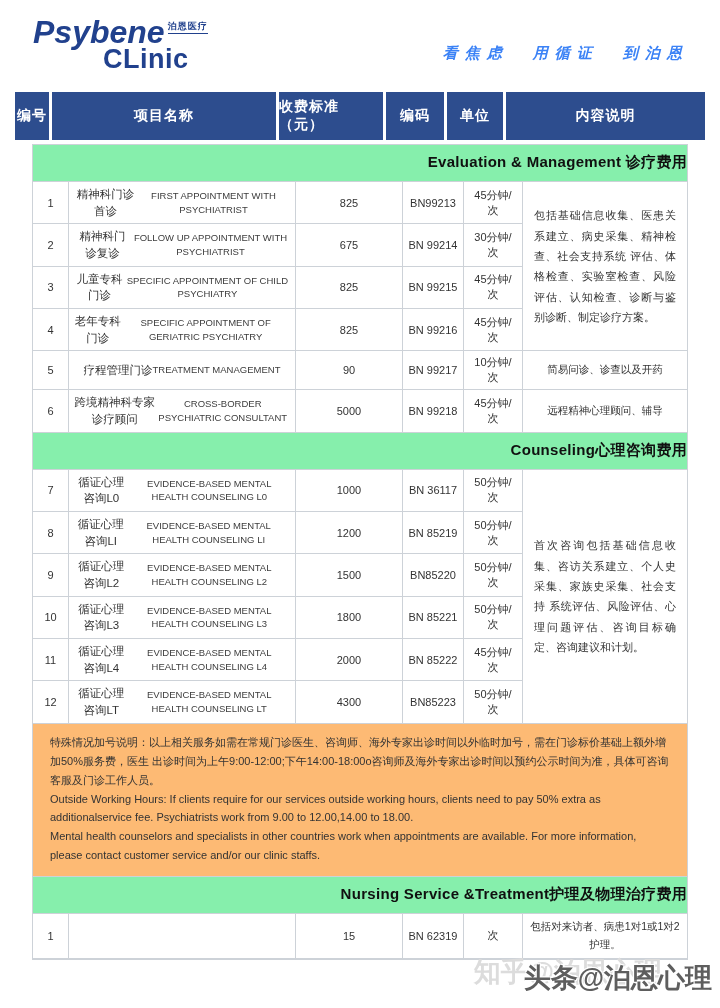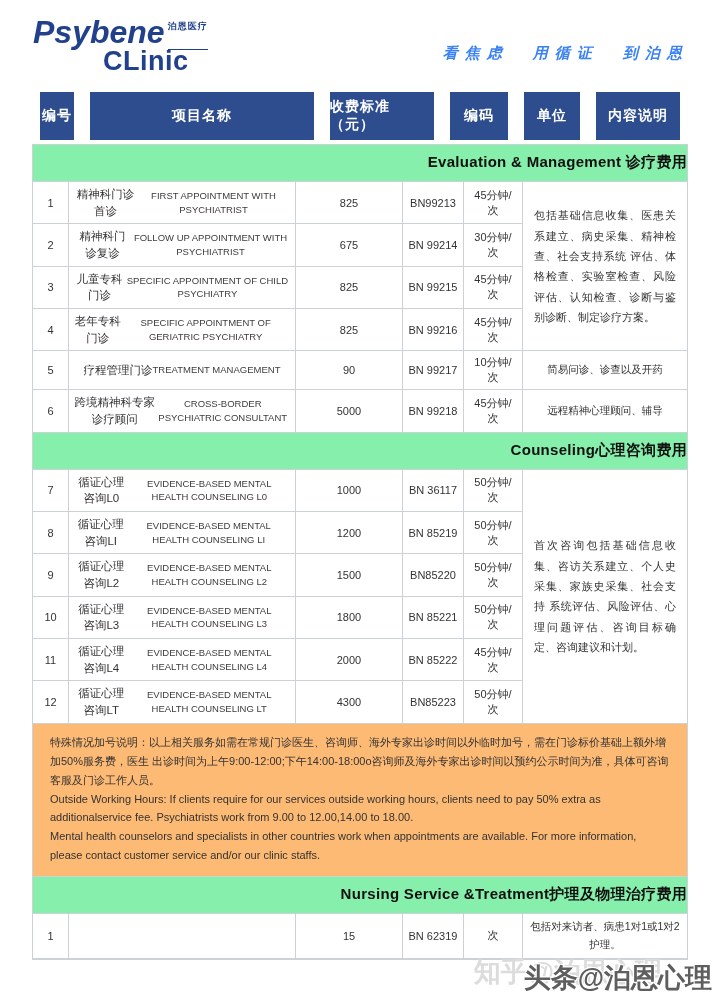--- a/index.html
+++ b/index.html
@@ -4,27 +4,27 @@
 <style>
   html,body{margin:0;padding:0;background:#fff;}
   .page{position:relative;width:720px;height:1008px;background:#fff;overflow:hidden;
         font-family:"Liberation Sans","DejaVu Sans",sans-serif;color:#333;}
   
   .top{position:relative;height:92px;}
   .logo{position:absolute;left:33px;top:16px;color:#21418d;line-height:1;}
   .logo-line1{display:flex;align-items:flex-start;}
   .logo-name{font-size:32px;font-weight:bold;font-style:italic;letter-spacing:0px;}
   .logo-cn{font-size:9px;font-weight:bold;margin-left:3px;margin-top:6px;
-           border-bottom:1.5px solid #21418d;padding-bottom:18px;letter-spacing:1px;}
+           border-bottom:1.5px solid #21418d;padding-bottom:2px;letter-spacing:1px;}
   .logo-sub{font-size:27px;font-weight:bold;padding-left:70px;margin-top:-2px;letter-spacing:0.5px;}
   .tagline{position:absolute;right:31px;top:44px;font-size:15px;font-weight:bold;color:#3b82f6;
            letter-spacing:7px;word-spacing:13px;white-space:nowrap;font-style:italic;}
   
-  .thead{margin:0 40px;display:grid;grid-template-columns:34px 224px 104px 58px 56px 1fr;
-         gap:16px;height:48px;}
+  .thead{margin:0 15px;display:grid;grid-template-columns:34px 224px 104px 58px 56px 1fr;
+         gap:3px;height:48px;}
   .th{background:#2d4d8e;color:#fff;font-weight:bold;font-size:14px;letter-spacing:1px;
       display:flex;align-items:center;justify-content:center;}
   
   .sheet{margin:4px 32px 0;border:1px solid #cdd2d8;background:#fff;}
   .sec-title{padding:8px 0 9px;text-align:right;font-weight:bold;font-size:15px;color:#101010;
              background:#86efac;border-bottom:1px solid #cdd2d8;letter-spacing:0.3px;}
   .sec-grid{display:grid;grid-template-columns:35px 226px 106px 60px 58px 1fr;gap:1px;
             background:#cdd2d8;border-bottom:1px solid #cdd2d8;}
   .c{background:#fff;display:flex;align-items:center;justify-content:center;text-align:center;
      padding:4px 5px;font-size:11px;color:#333;min-height:36px;box-sizing:border-box;}

